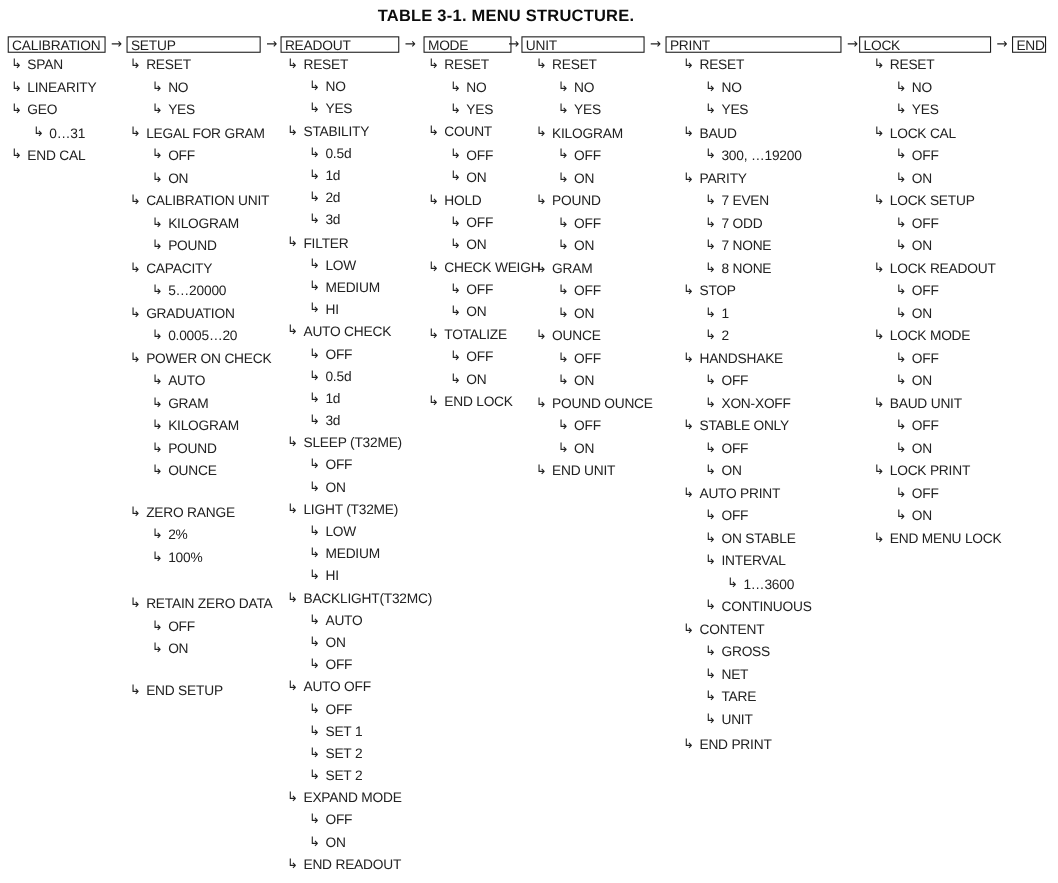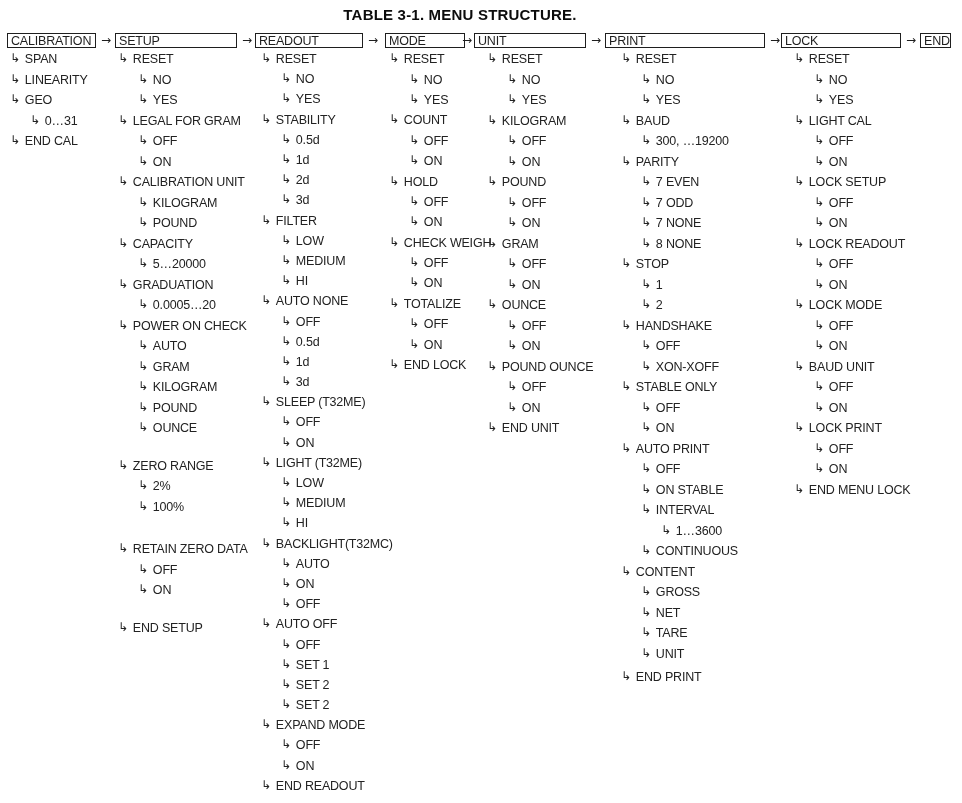--- a/index.html
+++ b/index.html
@@ -258,21 +258,21 @@
           <div class="item" style="height: 20.2px; padding-left: 26px;">
             <span class="branch">↳</span>
             <span>MEDIUM</span>
           </div>
           <div class="item" style="height: 20.2px; padding-left: 26px;">
             <span class="branch">↳</span>
             <span>HI</span>
           </div>
           <div class="item" style="height: 20.2px; padding-left: 6px;">
             <span class="branch">↳</span>
-            <span>AUTO NONE</span>
+            <span>AUTO CHECK</span>
           </div>
           <div class="item" style="height: 20.2px; padding-left: 26px;">
             <span class="branch">↳</span>
             <span>OFF</span>
           </div>
           <div class="item" style="height: 20.2px; padding-left: 26px;">
             <span class="branch">↳</span>
             <span>0.5d</span>
           </div>
           <div class="item" style="height: 20.2px; padding-left: 26px;">
@@ -666,21 +666,21 @@
           <div class="item" style="height: 20.5px; padding-left: 33px;">
             <span class="branch">↳</span>
             <span>NO</span>
           </div>
           <div class="item" style="height: 20.5px; padding-left: 33px;">
             <span class="branch">↳</span>
             <span>YES</span>
           </div>
           <div class="item" style="height: 20.5px; padding-left: 13px;">
             <span class="branch">↳</span>
-            <span>LIGHT CAL</span>
+            <span>LOCK CAL</span>
           </div>
           <div class="item" style="height: 20.5px; padding-left: 33px;">
             <span class="branch">↳</span>
             <span>OFF</span>
           </div>
           <div class="item" style="height: 20.5px; padding-left: 33px;">
             <span class="branch">↳</span>
             <span>ON</span>
           </div>
           <div class="item" style="height: 20.5px; padding-left: 13px;">

